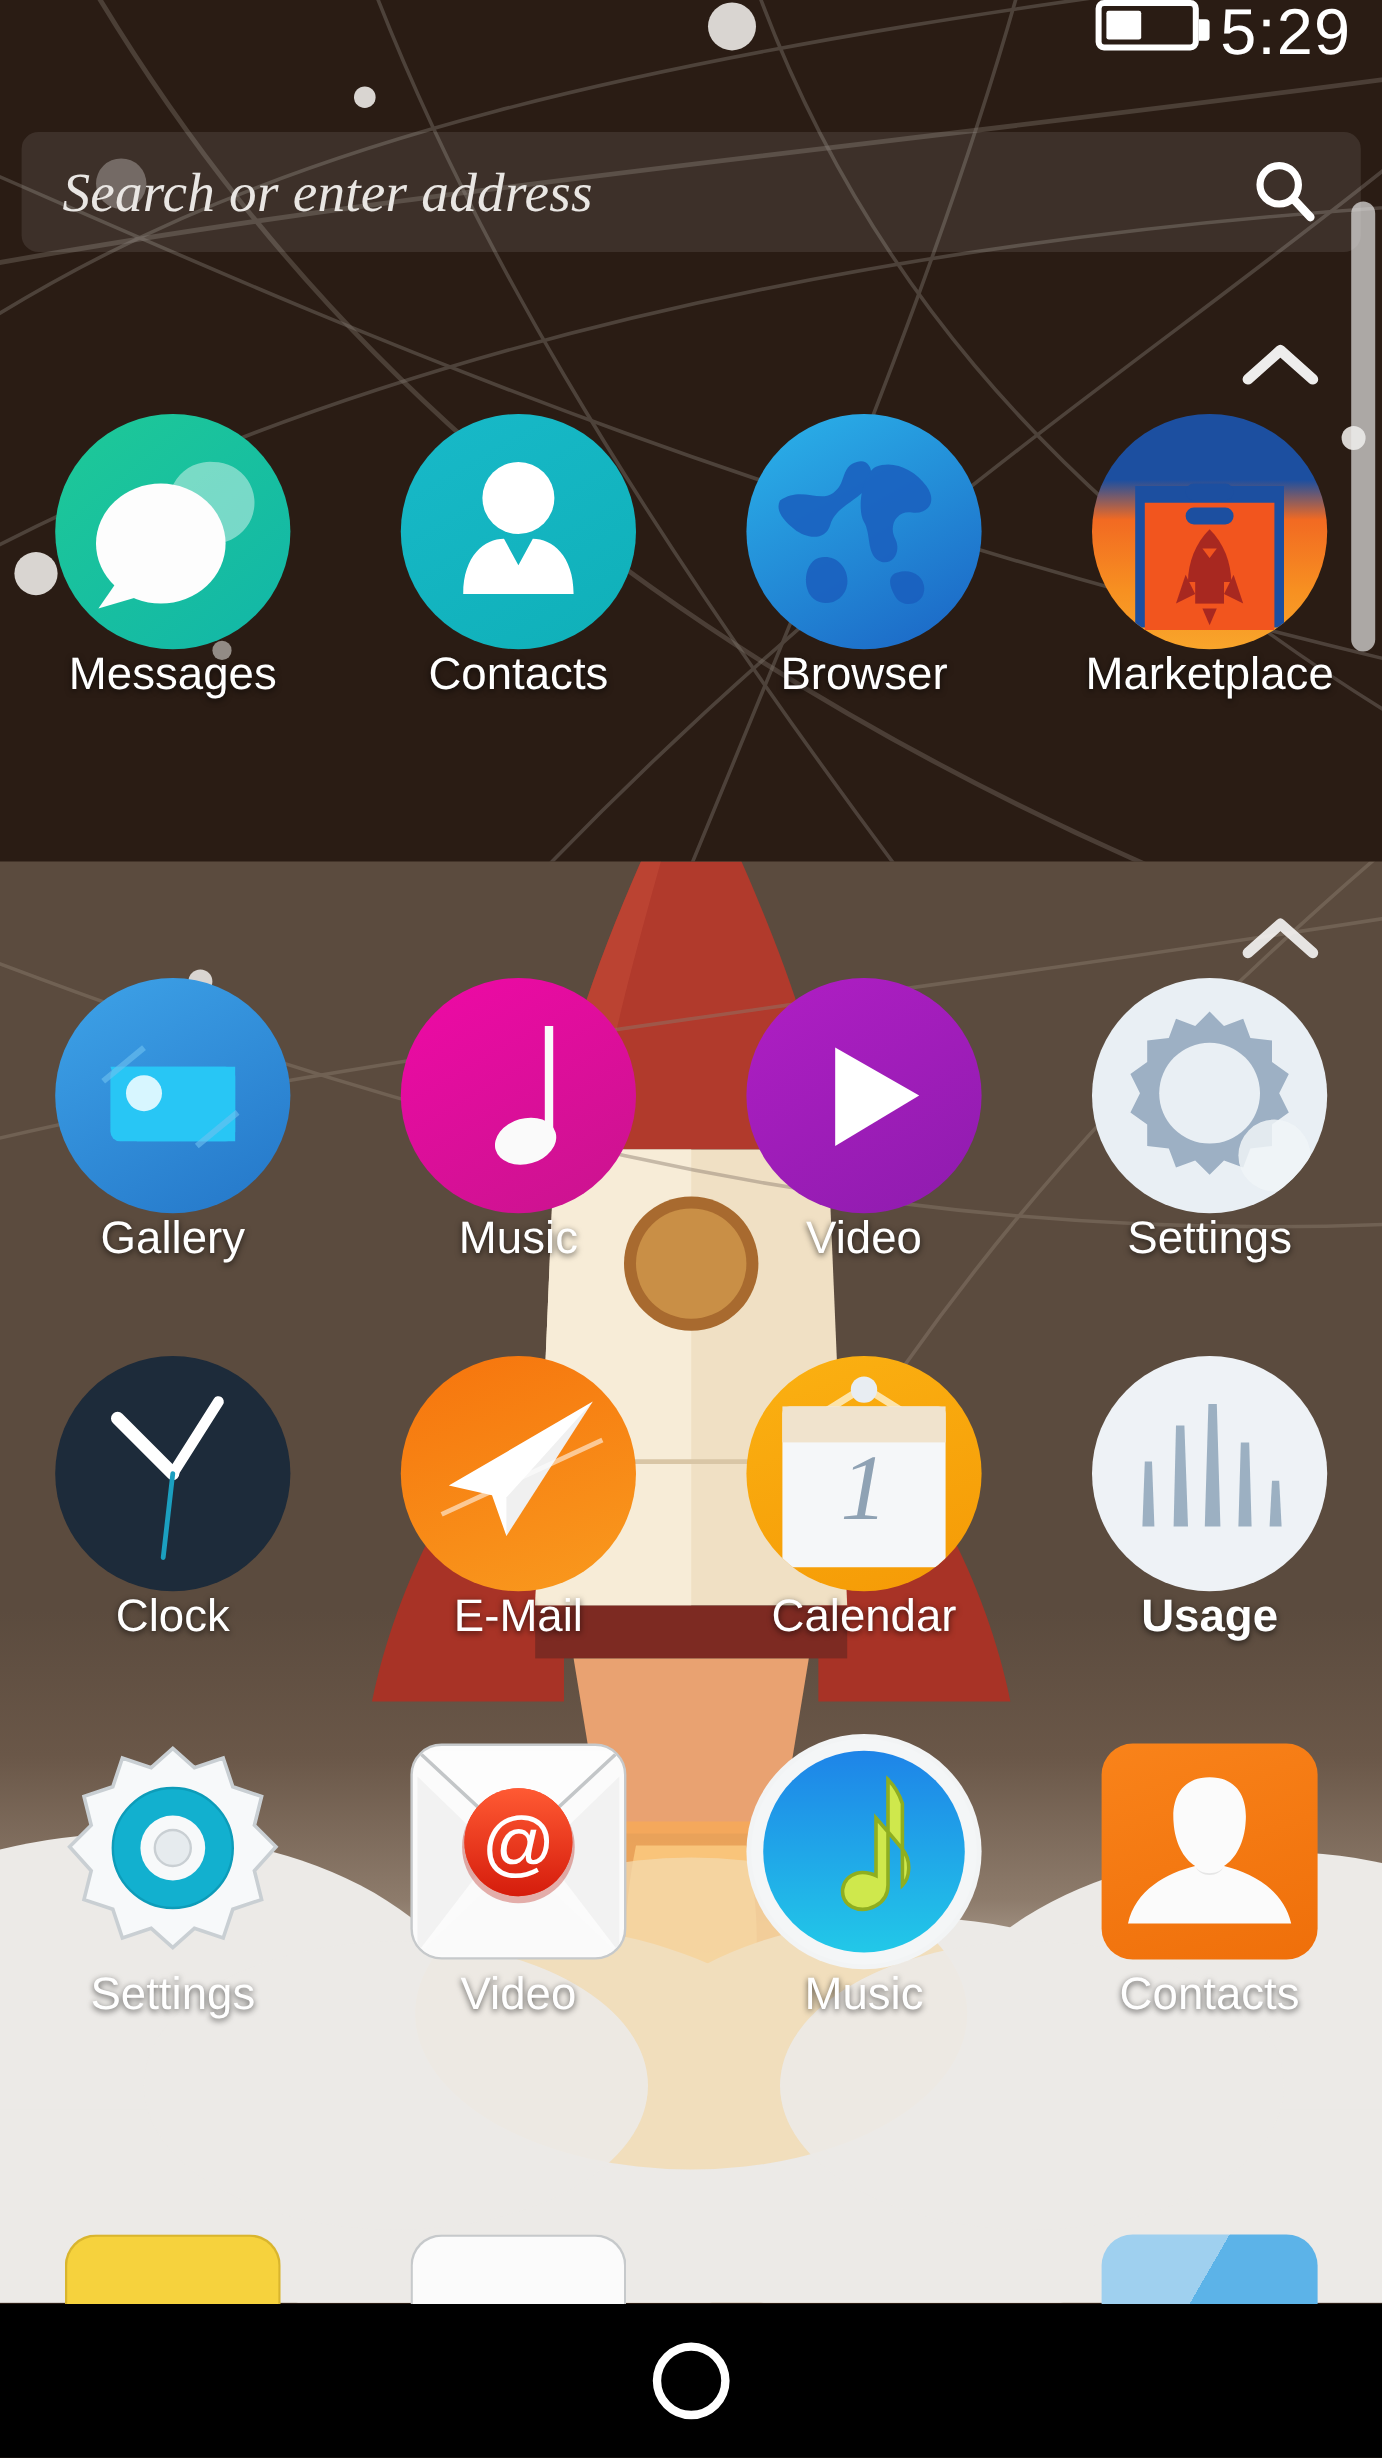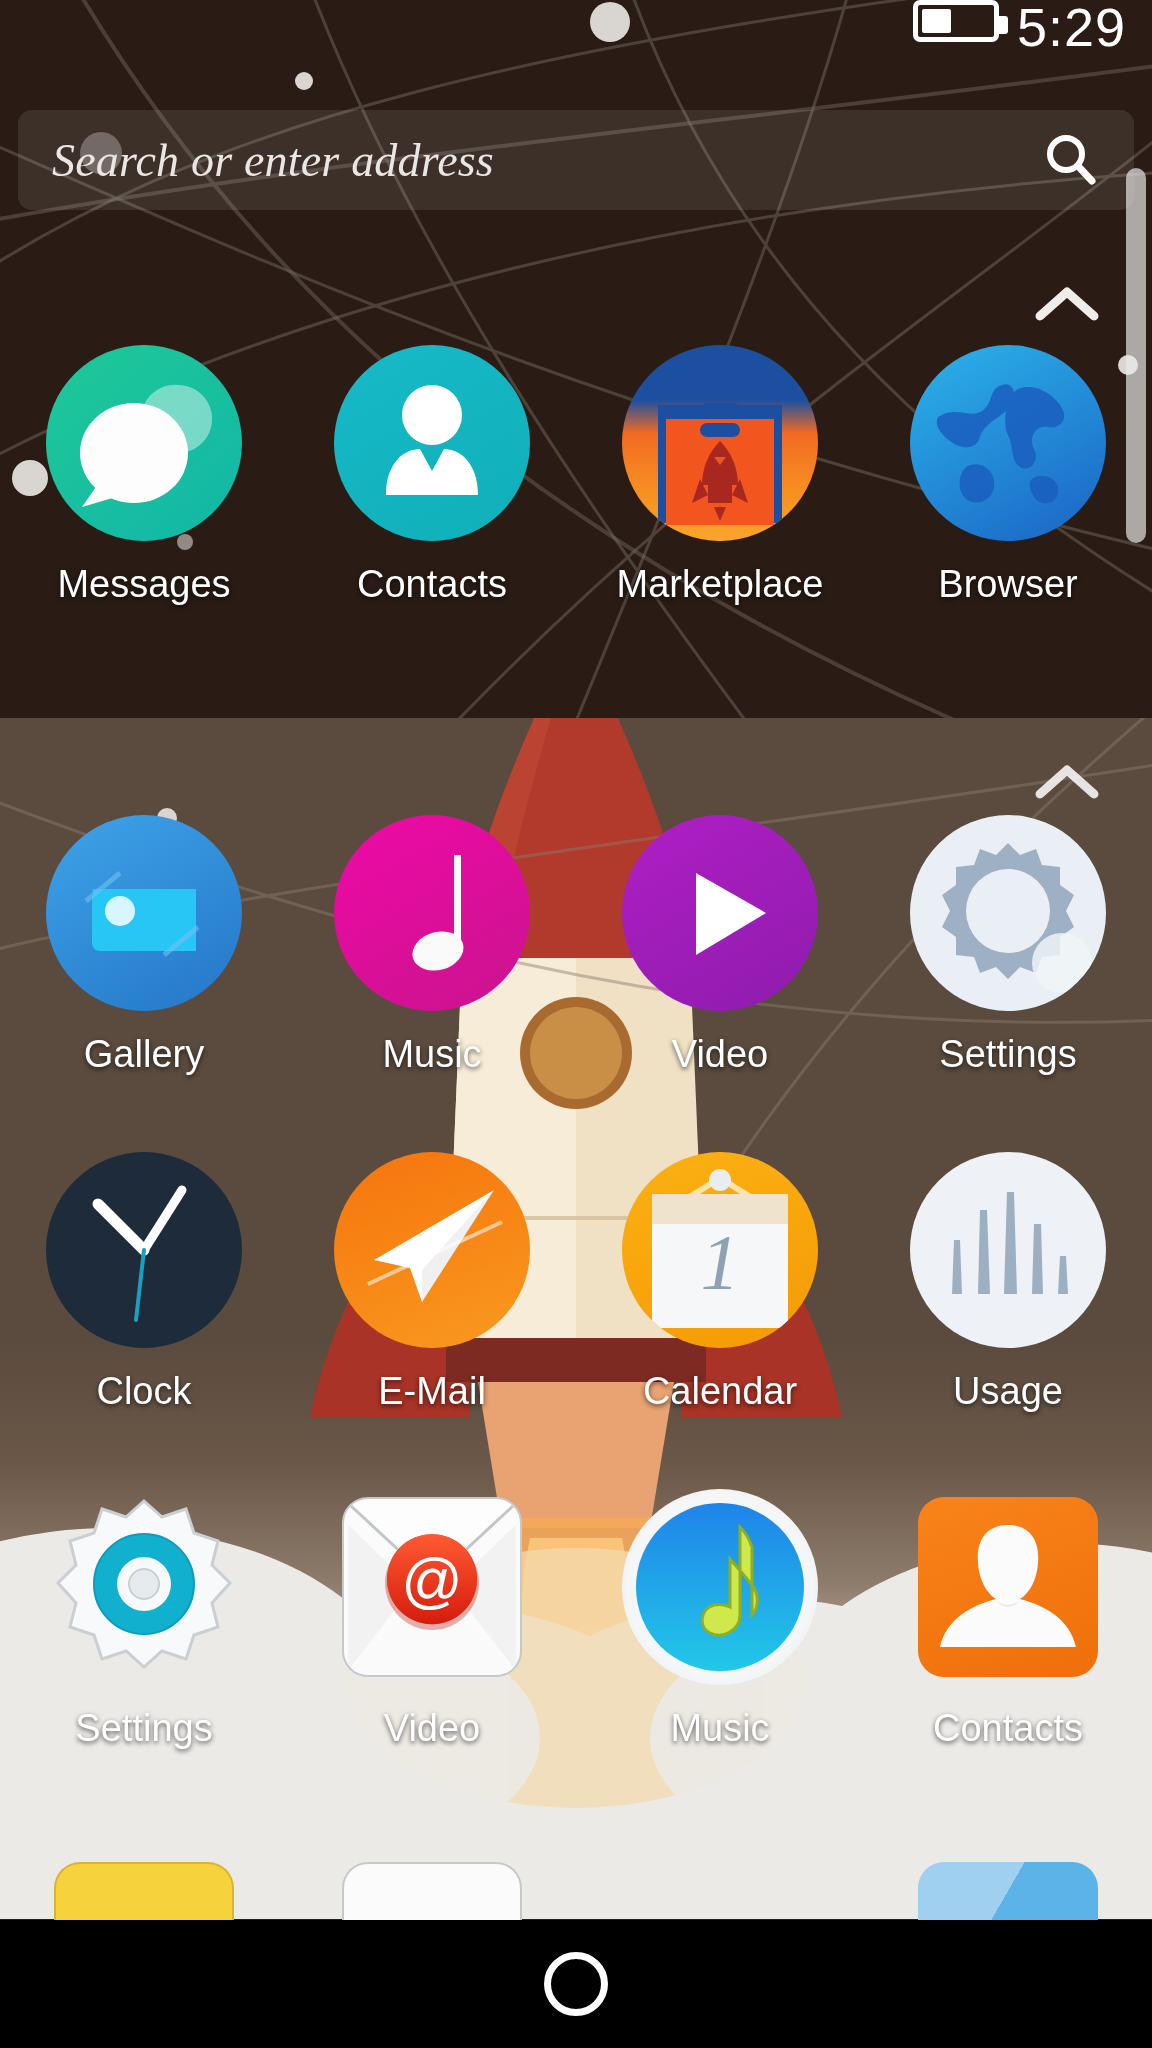--- a/index.html
+++ b/index.html
@@ -84,21 +84,21 @@
   }
   #grid-1 { top:345px; }
   #grid-2 { top:815px; }
 
   .app { display:flex; flex-direction:column; align-items:center; }
   .app .icon-wrap {
     width:196px; height:196px; position:relative;
     display:flex; align-items:center; justify-content:center;
   }
   .app .label {
-    margin-top:22px; color:#fff; font-size:38px;
+    color:#fff; font-size:38px;
     text-shadow:0 2px 5px rgba(0,0,0,.65); white-space:nowrap;
   }
   .app-row2 .label, .app-row3 .label { }
 
   .circle { width:196px; height:196px; border-radius:50%; overflow:hidden;
             display:flex; align-items:center; justify-content:center; }
   .rounded-sq { width:180px; height:180px; border-radius:26px; overflow:hidden;
                 display:flex; align-items:center; justify-content:center; }
 
   
@@ -257,20 +257,36 @@
             <circle cx="98" cy="70" r="30" fill="#ffffff"></circle>
             <path d="M 52 150 C 52 118, 70 104, 86 104 L 98 126 L 110 104 C 126 104, 144 118, 144 150 Z" fill="#ffffff"></path>
           </svg>
         </div>
       </div>
       <span class="label">Contacts</span>
     </div>
 
     <div class="app">
       <div class="icon-wrap">
+        <div class="circle" style="background:linear-gradient(150deg,#2bb4ea,#1b63c4);">
+          <svg width="196" height="196" viewBox="0 0 196 196">
+            <g fill="#1a5fbe" opacity=".85">
+              <path d="M 28 72 C 46 60, 60 74, 72 66 C 84 58, 78 44, 92 40 C 104 36, 108 52, 100 62 C 92 72, 74 78, 70 92 C 66 106, 50 104, 40 96 C 30 88, 24 80, 28 72 Z"></path>
+              <path d="M 108 44 C 122 38, 140 46, 150 60 C 160 74, 150 84, 138 82 C 126 80, 118 92, 124 104 C 130 116, 120 128, 110 122 C 100 116, 104 100, 98 90 C 92 80, 96 50, 108 44 Z"></path>
+              <path d="M 60 120 C 74 116, 86 128, 84 142 C 82 156, 66 162, 56 154 C 46 146, 48 124, 60 120 Z"></path>
+              <path d="M 126 132 C 138 128, 150 136, 148 148 C 146 160, 130 162, 124 152 C 118 142, 118 134, 126 132 Z"></path>
+            </g>
+          </svg>
+        </div>
+      </div>
+      <span class="label">Browser</span>
+    </div>
+
+    <div class="app">
+      <div class="icon-wrap">
         <div class="circle" style="background:linear-gradient(180deg,#1c4fa0 0%,#1c4fa0 28%,#f26a22 45%,#f79021 75%,#f9a52b 100%);">
           <svg width="196" height="196" viewBox="0 0 196 196">
 
             <path d="M 36 60 L 160 60 L 160 178 L 36 178 Z" fill="#1c4fa0"></path>
             <path d="M 44 74 L 152 74 L 152 180 L 44 180 Z" fill="#f2551e"></path>
             <rect x="78" y="58" width="40" height="14" rx="7" fill="#1c4fa0"></rect>
             <rect x="78" y="78" width="40" height="14" rx="7" fill="#1c4fa0"></rect>
 
             <g fill="#a82820">
               <path d="M 98 96 C 110 108, 116 124, 116 140 L 80 140 C 80 124, 86 108, 98 96 Z"></path>
@@ -278,36 +294,20 @@
               <path d="M 118 134 L 126 158 L 110 150 Z"></path>
               <rect x="86" y="140" width="24" height="18"></rect>
               <path d="M 92 162 L 98 176 L 104 162 Z"></path>
             </g>
             <path d="M 92 112 L 98 120 L 104 112 Z" fill="#f2551e"></path>
           </svg>
         </div>
       </div>
       <span class="label">Marketplace</span>
     </div>
-
-    <div class="app">
-      <div class="icon-wrap">
-        <div class="circle" style="background:linear-gradient(150deg,#2bb4ea,#1b63c4);">
-          <svg width="196" height="196" viewBox="0 0 196 196">
-            <g fill="#1a5fbe" opacity=".85">
-              <path d="M 28 72 C 46 60, 60 74, 72 66 C 84 58, 78 44, 92 40 C 104 36, 108 52, 100 62 C 92 72, 74 78, 70 92 C 66 106, 50 104, 40 96 C 30 88, 24 80, 28 72 Z"></path>
-              <path d="M 108 44 C 122 38, 140 46, 150 60 C 160 74, 150 84, 138 82 C 126 80, 118 92, 124 104 C 130 116, 120 128, 110 122 C 100 116, 104 100, 98 90 C 92 80, 96 50, 108 44 Z"></path>
-              <path d="M 60 120 C 74 116, 86 128, 84 142 C 82 156, 66 162, 56 154 C 46 146, 48 124, 60 120 Z"></path>
-              <path d="M 126 132 C 138 128, 150 136, 148 148 C 146 160, 130 162, 124 152 C 118 142, 118 134, 126 132 Z"></path>
-            </g>
-          </svg>
-        </div>
-      </div>
-      <span class="label">Browser</span>
-    </div>
   </div>
 
   <div id="grid-2" class="grid">
 
     <div class="app app-row2">
       <div class="icon-wrap">
         <div class="circle" style="background:linear-gradient(150deg,#3ea3e8,#2476c8);">
           <svg width="196" height="196" viewBox="0 0 196 196">
             <path d="M 46 74 L 150 74 L 150 136 L 68 136 Z" fill="#28c6f5"></path>
             <rect x="46" y="74" width="104" height="62" rx="8" fill="#28c6f5"></rect>
@@ -394,21 +394,21 @@
             <circle cx="98" cy="28" r="11" fill="#e8edf2"></circle>
             <rect x="30" y="42" width="136" height="134" rx="6" fill="#f5f7f9"></rect>
             <rect x="30" y="42" width="136" height="30" fill="#f0e3cd"></rect>
             <text x="98" y="136" font-family="Liberation Serif, serif" font-size="78" font-style="italic" fill="#8fa2b4" text-anchor="middle">1</text>
           </svg>
         </div>
       </div>
       <span class="label">Calendar</span>
     </div>
 
-    <div class="app app-row3" style="margin-top:76px;">
+    <div class="app app-row3" style="margin-top:76px;font-weight:bold;">
       <div class="icon-wrap">
         <div class="circle" style="background:#eef2f6;">
           <svg width="196" height="196" viewBox="0 0 196 196">
             <g fill="#9cb0c2">
               <path d="M 44 88 L 50 88 L 52 142 L 42 142 Z"></path>
               <path d="M 70 58 L 77 58 L 80 142 L 68 142 Z"></path>
               <path d="M 97 40 L 104 40 L 107 142 L 94 142 Z"></path>
               <path d="M 124 72 L 131 72 L 133 142 L 122 142 Z"></path>
               <path d="M 150 104 L 156 104 L 158 142 L 148 142 Z"></path>
             </g>

